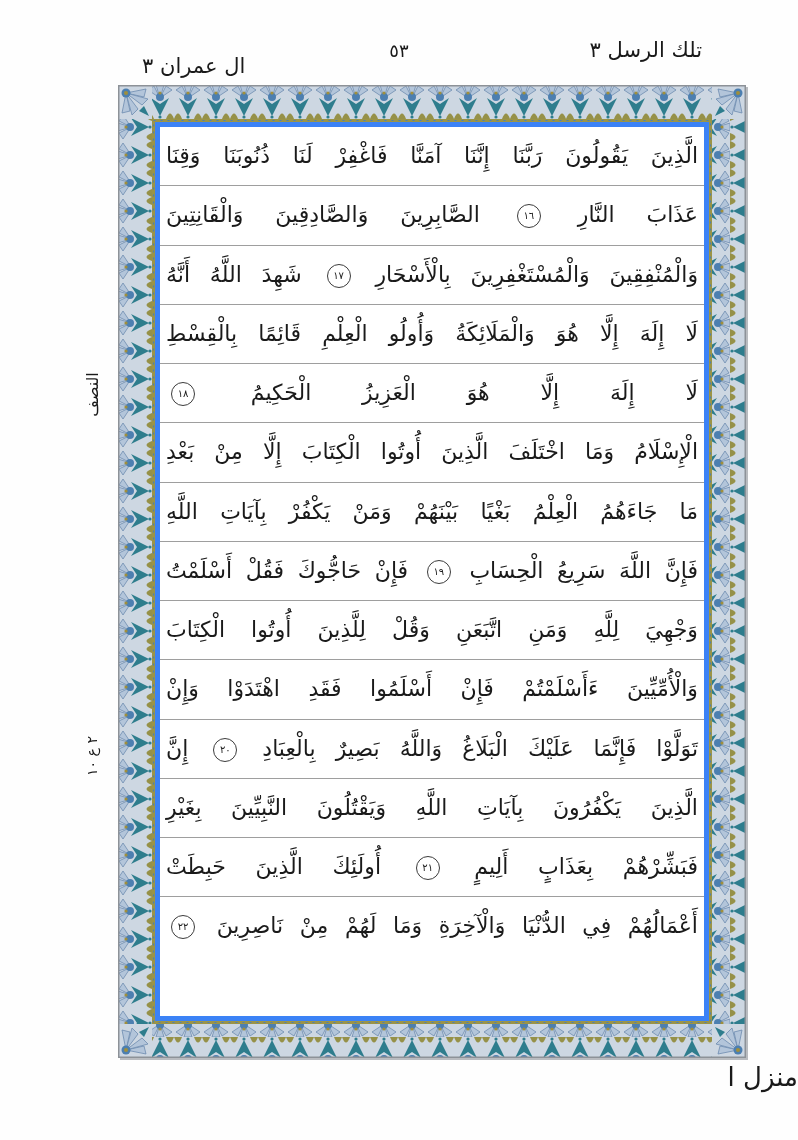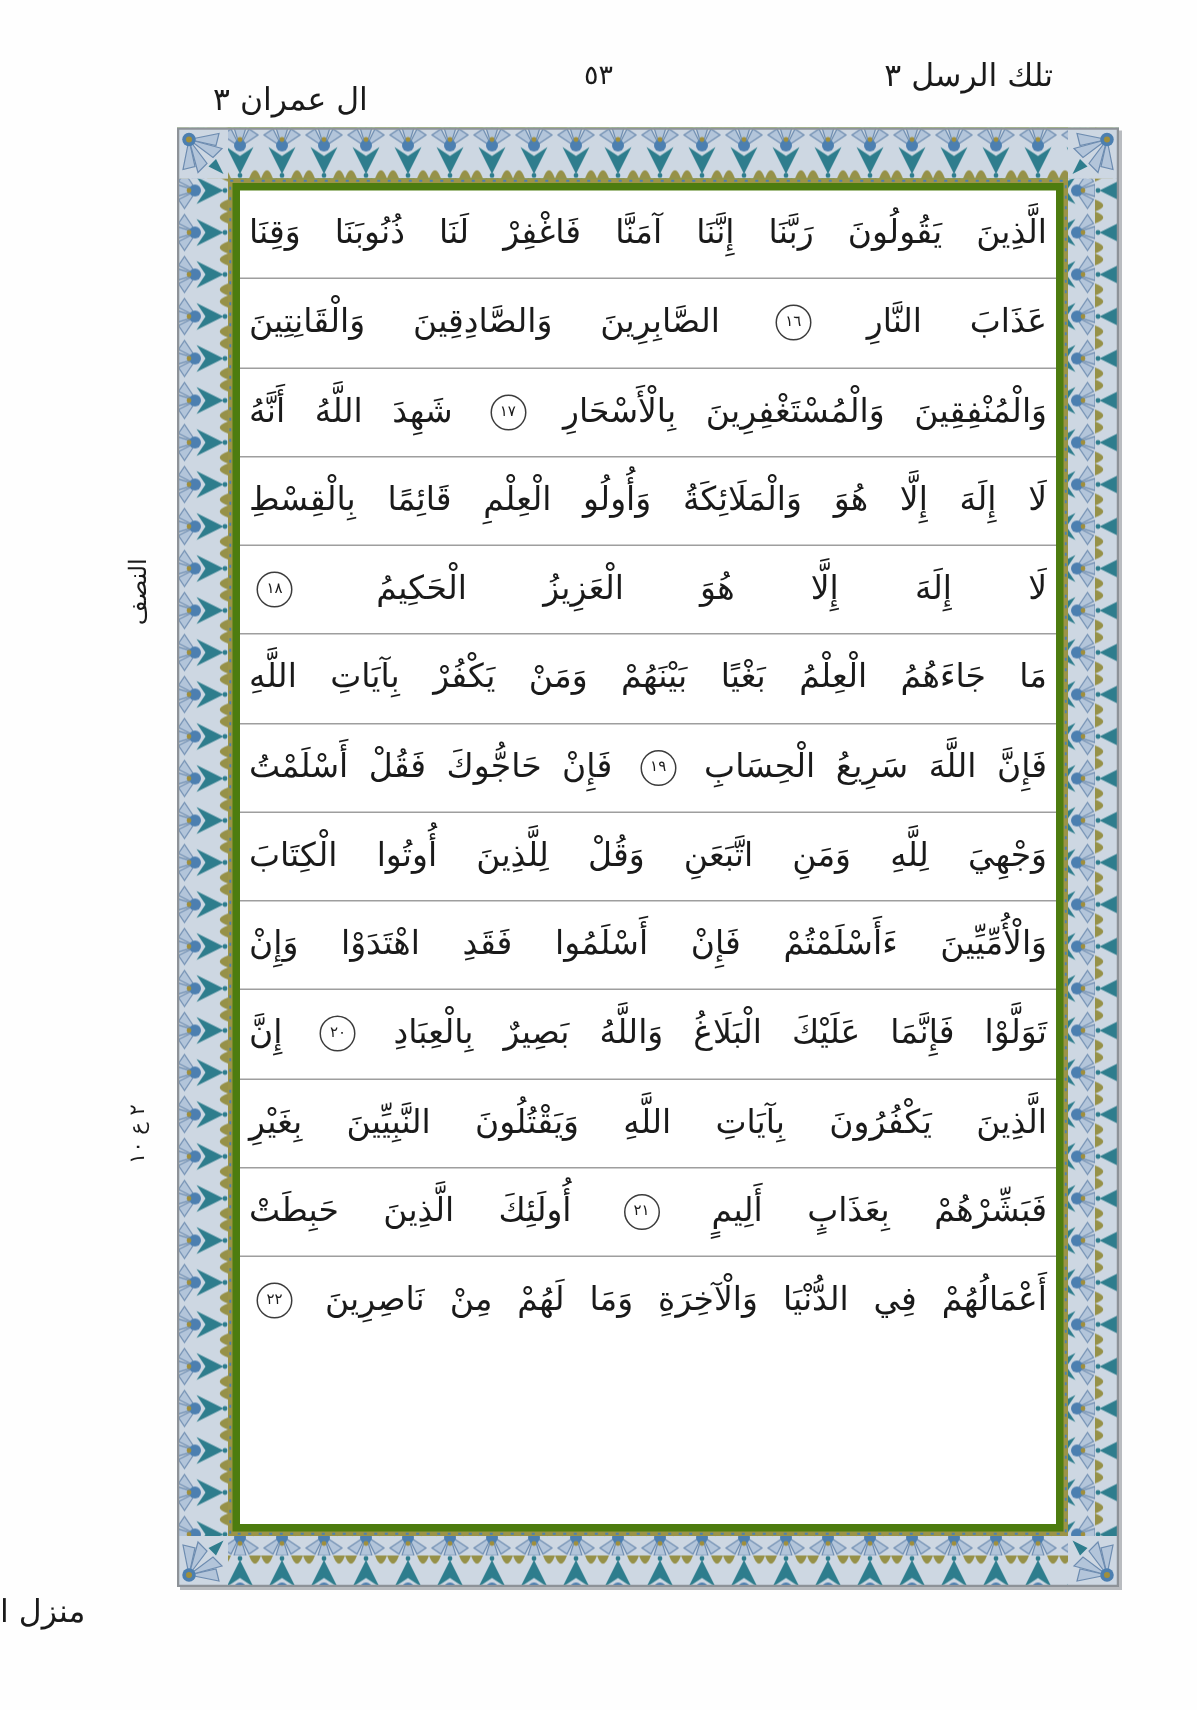--- a/index.html
+++ b/index.html
@@ -13,21 +13,21 @@
   }
   
   .hdr{position:absolute;top:38px;left:0;width:100%;height:34px;font-size:21px;}
   .hdr .juz{position:absolute;right:96px;top:0;}
   .hdr .pageno{position:absolute;left:0;right:0;top:2px;text-align:center;font-size:18px;}
   .hdr .surah{position:absolute;left:142px;top:16px;}
   
   .frame{
     position:absolute;left:118px;top:85px;width:628px;height:973px;
     box-shadow:2px 2px 0 #b9bcc0;
-    background:#4d7c0f;
+    background:#3b82f6;
   }
   .frame svg.border-art{position:absolute;left:0;top:0;}
   
   .lines{
     position:absolute;left:42px;top:42px;right:42px;bottom:42px;
     display:grid;
     direction:rtl;
     background:#fff;
   }
   .qline{
@@ -59,21 +59,21 @@
   .marker{
     position:absolute;
     font-size:16px;
     white-space:nowrap;
     transform:rotate(-90deg);
     transform-origin:center center;
   }
   .marker.half{left:62px;top:385px;width:60px;text-align:center;}
   .marker.ruku{left:62px;top:748px;width:60px;text-align:center;font-size:14px;}
   
-  .ftr{position:absolute;left:0;right:0;top:1062px;text-align:left;font-size:21px;}
+  .ftr{position:absolute;left:0;right:0;top:1062px;text-align:right;font-size:26px;}
 </style>
 </head>
 <body>
 
 <div class="page">
 
   <div class="hdr">
     <span class="juz">تلك الرسل ٣</span>
     <span class="pageno">٥٣</span>
     <span class="surah">ال عمران ٣</span>
@@ -144,20 +144,21 @@
         <div class="qline"><span class="qtext">عَذَابَ النَّارِ</span> <span class="aya">
             <span class="ayanum">١٦</span>
           </span> <span class="qtext">الصَّابِرِينَ وَالصَّادِقِينَ وَالْقَانِتِينَ</span> </div>
         <div class="qline"><span class="qtext">وَالْمُنْفِقِينَ وَالْمُسْتَغْفِرِينَ بِالْأَسْحَارِ</span> <span class="aya">
             <span class="ayanum">١٧</span>
           </span> <span class="qtext">شَهِدَ اللَّهُ أَنَّهُ</span> </div>
         <div class="qline"><span class="qtext">لَا إِلَهَ إِلَّا هُوَ وَالْمَلَائِكَةُ وَأُولُو الْعِلْمِ قَائِمًا بِالْقِسْطِ</span> </div>
         <div class="qline"><span class="qtext">لَا إِلَهَ إِلَّا هُوَ الْعَزِيزُ الْحَكِيمُ</span> <span class="aya">
             <span class="ayanum">١٨</span>
           </span>  </div>
+        <div class="qline"><span class="qtext">الْإِسْلَامُ وَمَا اخْتَلَفَ الَّذِينَ أُوتُوا الْكِتَابَ إِلَّا مِنْ بَعْدِ</span> </div>
         <div class="qline"><span class="qtext">مَا جَاءَهُمُ الْعِلْمُ بَغْيًا بَيْنَهُمْ وَمَنْ يَكْفُرْ بِآيَاتِ اللَّهِ</span> </div>
         <div class="qline"><span class="qtext">فَإِنَّ اللَّهَ سَرِيعُ الْحِسَابِ</span> <span class="aya">
             <span class="ayanum">١٩</span>
           </span> <span class="qtext">فَإِنْ حَاجُّوكَ فَقُلْ أَسْلَمْتُ</span> </div>
         <div class="qline"><span class="qtext">وَجْهِيَ لِلَّهِ وَمَنِ اتَّبَعَنِ وَقُلْ لِلَّذِينَ أُوتُوا الْكِتَابَ</span> </div>
         <div class="qline"><span class="qtext">وَالْأُمِّيِّينَ ءَأَسْلَمْتُمْ فَإِنْ أَسْلَمُوا فَقَدِ اهْتَدَوْا وَإِنْ</span> </div>
         <div class="qline"><span class="qtext">تَوَلَّوْا فَإِنَّمَا عَلَيْكَ الْبَلَاغُ وَاللَّهُ بَصِيرٌ بِالْعِبَادِ</span> <span class="aya">
             <span class="ayanum">٢٠</span>
           </span> <span class="qtext">إِنَّ</span> </div>
         <div class="qline"><span class="qtext">الَّذِينَ يَكْفُرُونَ بِآيَاتِ اللَّهِ وَيَقْتُلُونَ النَّبِيِّينَ بِغَيْرِ</span> </div>

